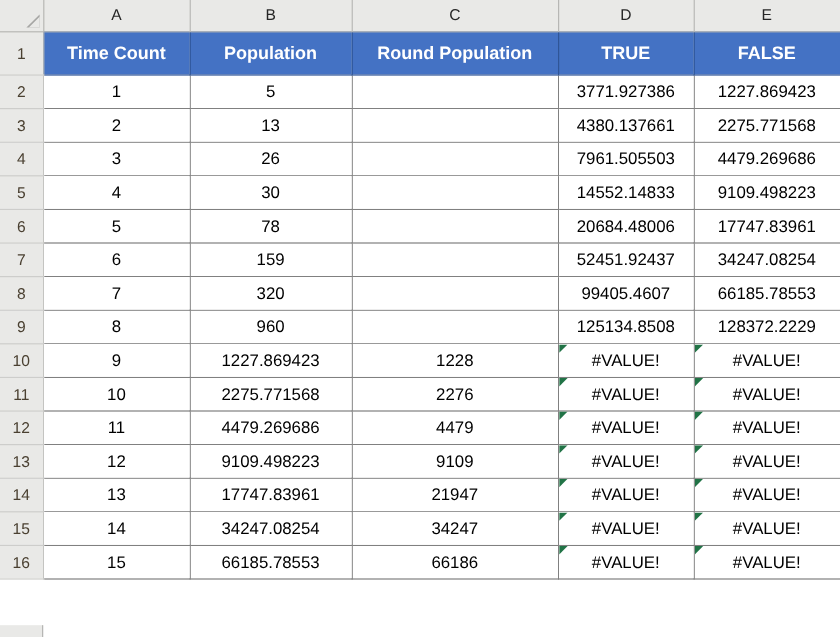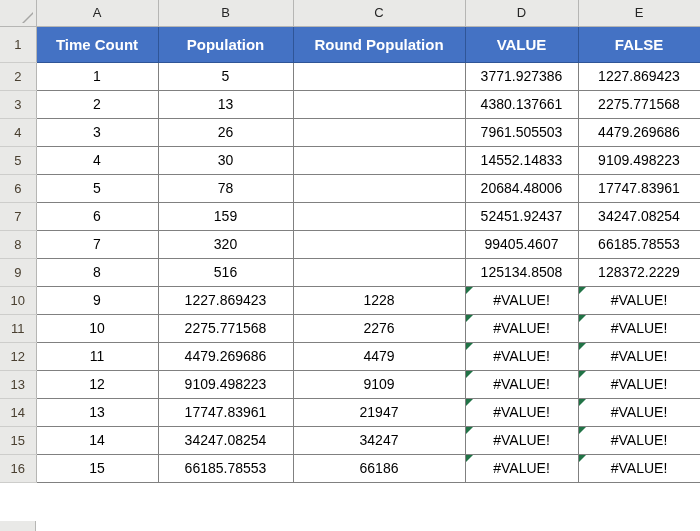--- a/index.html
+++ b/index.html
@@ -165,21 +165,21 @@
       </tr>
     </thead>
 
     <tbody id="grid-body">
 
     <tr class="head-row">
           <td class="rowhdr">1</td>
           <td class="hcell">Time Count</td>
           <td class="hcell">Population</td>
           <td class="hcell">Round Population</td>
-          <td class="hcell">VALUE</td>
+          <td class="hcell">TRUE</td>
           <td class="hcell">FALSE</td>
         </tr>
         <tr class="data-row">
           <td class="rowhdr">2</td>
           <td class="cell">1</td>
           <td class="cell">5</td>
           <td class="cell empty"></td>
           <td class="cell">3771.927386</td>
           <td class="cell">1227.869423</td>
         </tr>
@@ -227,21 +227,21 @@
           <td class="rowhdr">8</td>
           <td class="cell">7</td>
           <td class="cell">320</td>
           <td class="cell empty"></td>
           <td class="cell">99405.4607</td>
           <td class="cell">66185.78553</td>
         </tr>
         <tr class="data-row">
           <td class="rowhdr">9</td>
           <td class="cell">8</td>
-          <td class="cell">516</td>
+          <td class="cell">960</td>
           <td class="cell empty"></td>
           <td class="cell">125134.8508</td>
           <td class="cell">128372.2229</td>
         </tr>
         <tr class="data-row">
           <td class="rowhdr">10</td>
           <td class="cell">9</td>
           <td class="cell">1227.869423</td>
           <td class="cell">1228</td>
           <td class="cell"><span class="err-tri"></span>#VALUE!</td>

